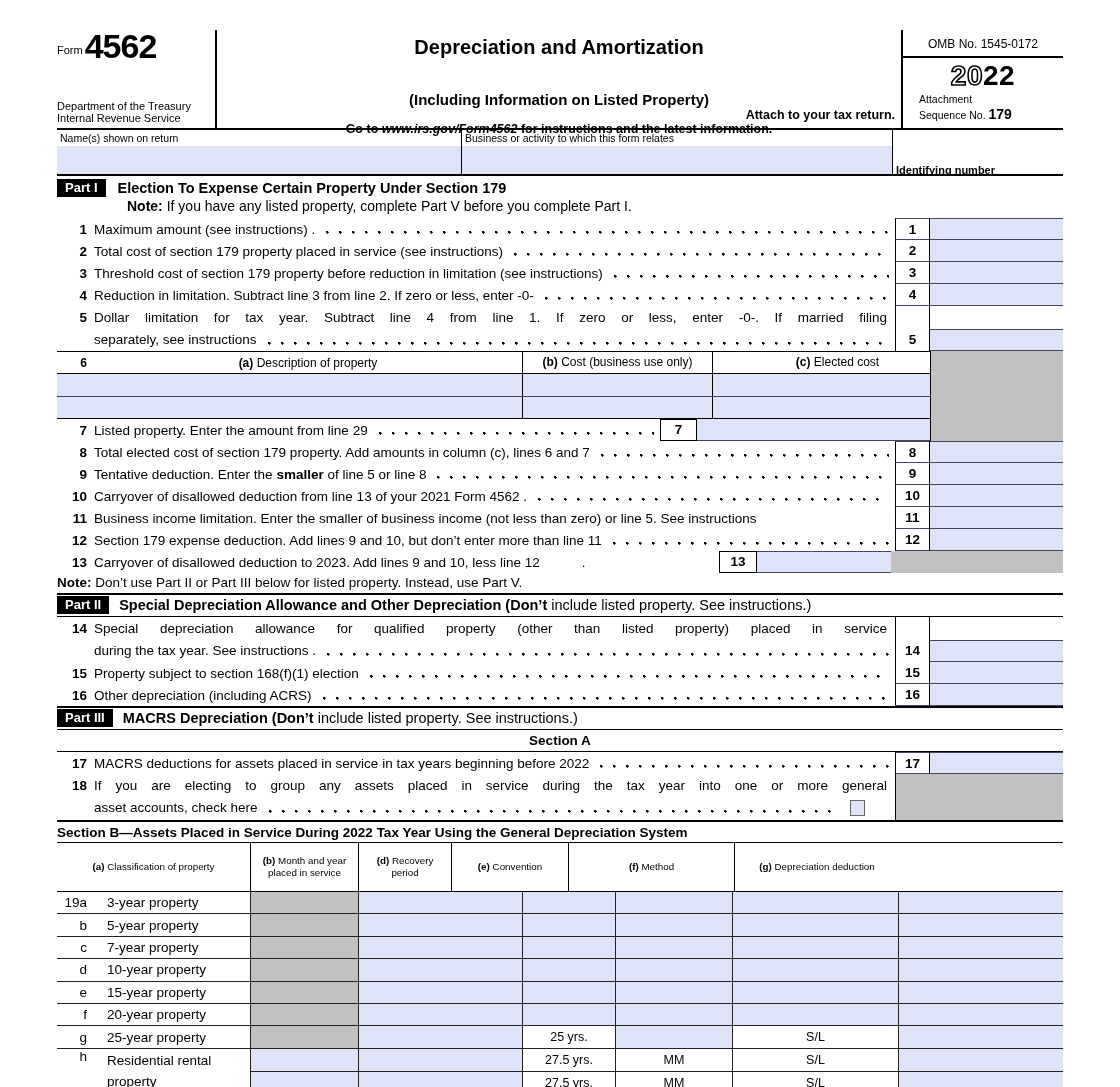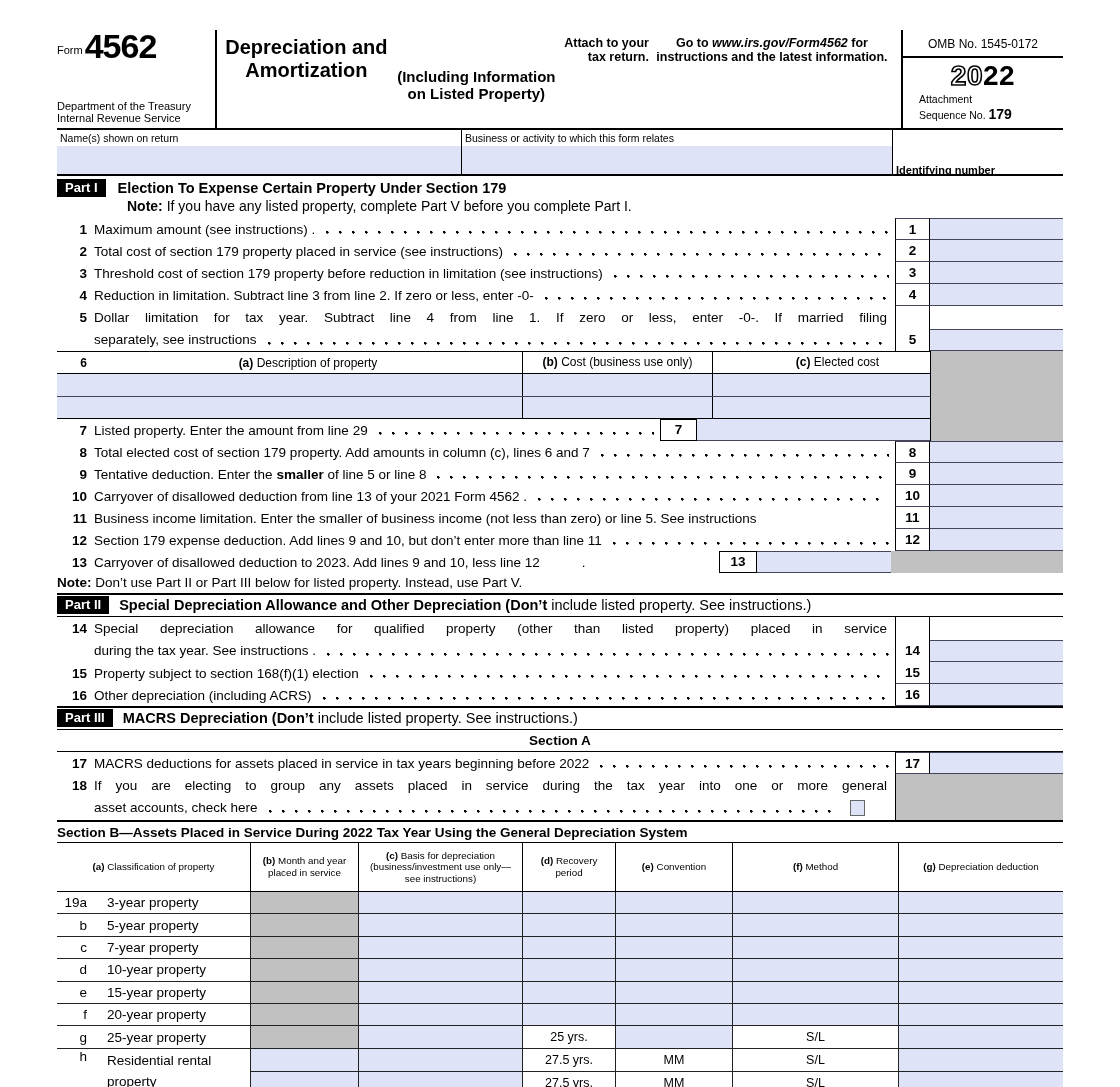--- a/index.html
+++ b/index.html
@@ -15,21 +15,21 @@
   }
   .page{position:absolute;left:57px;top:30px;width:1006px;}
 
   
   .hdr{display:flex;border-bottom:2.5px solid #000;height:100px;}
   .hdr-left{width:160px;border-right:2px solid #000;display:flex;flex-direction:column;justify-content:space-between;padding:2px 4px 3px 0;}
   .formline{display:flex;align-items:flex-end;gap:2px;}
   .form-word{font-size:11px;padding-bottom:5px;}
   .form-number{font-size:34px;font-weight:bold;line-height:0.85;letter-spacing:-1px;}
   .dept{font-size:11px;line-height:1.15;}
-  .hdr-center{flex:1;display:flex;flex-direction:row;justify-content:space-between;text-align:center;padding:6px 6px 4px;}
+  .hdr-center{flex:1;display:flex;flex-direction:column;justify-content:space-between;text-align:center;padding:6px 6px 4px;}
   .title{font-size:20px;font-weight:bold;}
   .subtitle{font-size:15px;font-weight:bold;margin-top:32px;}
   .attach{font-size:12.5px;font-weight:bold;text-align:right;}
   .goto{font-size:12.5px;font-weight:bold;}
   .goto .url{font-style:italic;}
   .hdr-right{width:162px;border-left:2px solid #000;display:flex;flex-direction:column;}
   .omb{font-size:12px;text-align:center;padding:7px 0 5px;border-bottom:2px solid #000;}
   .year{text-align:center;font-size:28px;font-weight:bold;line-height:1;padding-top:4px;letter-spacing:0.5px;}
   .year-outline{color:#fff;-webkit-text-stroke:1.6px #000;}
   .attachment{font-size:10.5px;line-height:1.2;padding:3px 0 2px 16px;}
@@ -403,23 +403,20 @@
 
   <div class="sbtitle">Section B—Assets Placed in Service During 2022 Tax Year Using the General Depreciation System</div>
 
   <div class="bth">
     <div class="ca" style="justify-content:center;">
         <span><span class="b">(a)</span><span> Classification of property</span></span>
       </div>
     <div class="cb">
         <span><span class="b">(b)</span><span> Month and year placed in service</span></span>
       </div>
-    <div class="cc">
-        <span><span class="b">(c)</span><span> Basis for depreciation (business/investment use only—see instructions)</span></span>
-      </div>
     <div class="cd">
         <span><span class="b">(d)</span><span> Recovery period</span></span>
       </div>
     <div class="ce">
         <span><span class="b">(e)</span><span> Convention</span></span>
       </div>
     <div class="cf">
         <span><span class="b">(f)</span><span> Method</span></span>
       </div>
     <div class="cg">

